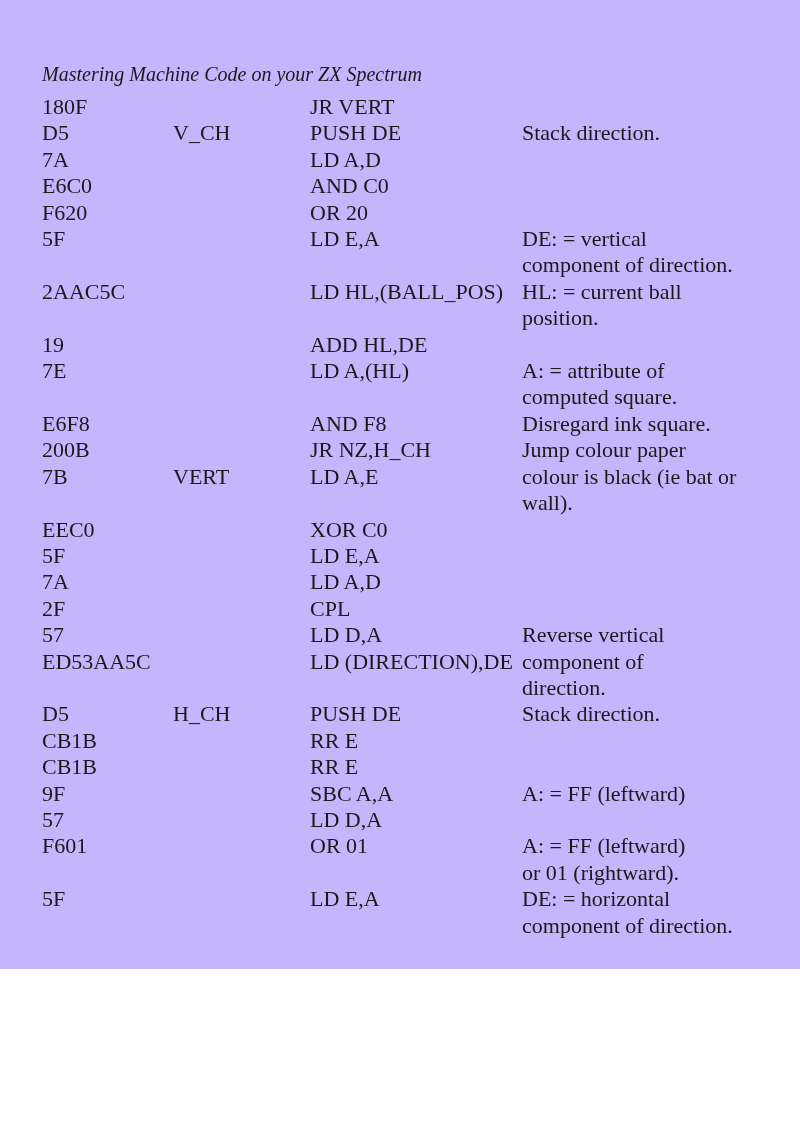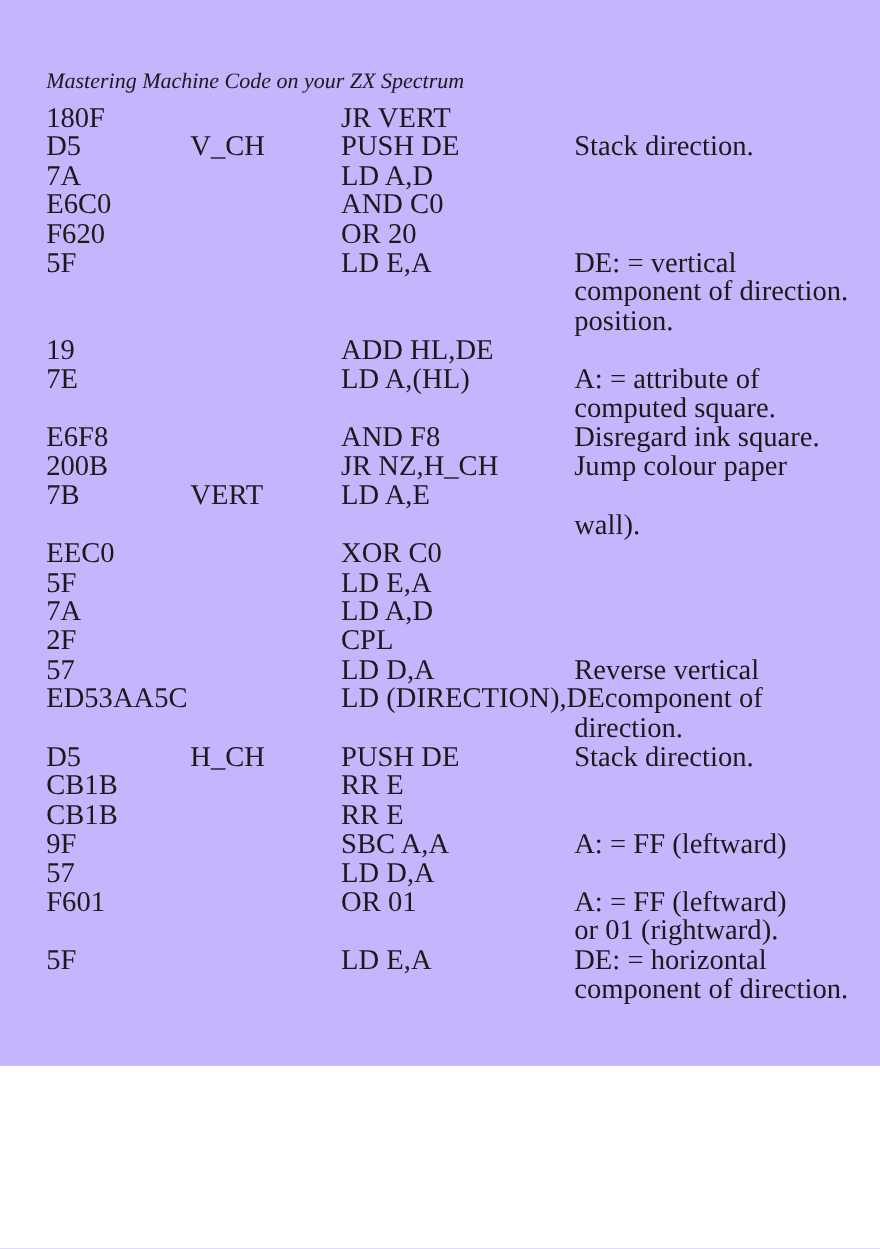--- a/index.html
+++ b/index.html
@@ -17,21 +17,21 @@
     left: 42px;
     top: 63px;
     font-size: 20px;
     font-style: italic;
     white-space: pre;
   }
   .code-listing {
     position: absolute;
     left: 42px;
     top: 94px;
-    font-size: 26px;
+    font-size: 22px;
     line-height: 26.4px;
   }
   .code-row { display: flex; white-space: pre; }
   .c-hex     { width: 131px; flex: 0 0 auto; }
   .c-label   { width: 137px; flex: 0 0 auto; }
   .c-instr   { min-width: 212px; flex: 0 0 auto; }
   .c-comment { flex: 0 0 auto; }
   .page-number {
     position: absolute;
     left: 0;
@@ -49,27 +49,28 @@
   <div class="running-header">Mastering Machine Code on your ZX Spectrum</div>
 
   <div class="code-listing">
       <div class="code-row"><div class="c-hex">180F</div><div class="c-label"></div><div class="c-instr">JR VERT</div><div class="c-comment"></div></div>
       <div class="code-row"><div class="c-hex">D5</div><div class="c-label">V_CH</div><div class="c-instr">PUSH DE</div><div class="c-comment">Stack direction.</div></div>
       <div class="code-row"><div class="c-hex">7A</div><div class="c-label"></div><div class="c-instr">LD A,D</div><div class="c-comment"></div></div>
       <div class="code-row"><div class="c-hex">E6C0</div><div class="c-label"></div><div class="c-instr">AND C0</div><div class="c-comment"></div></div>
       <div class="code-row"><div class="c-hex">F620</div><div class="c-label"></div><div class="c-instr">OR 20</div><div class="c-comment"></div></div>
       <div class="code-row"><div class="c-hex">5F</div><div class="c-label"></div><div class="c-instr">LD E,A</div><div class="c-comment">DE: = vertical</div></div>
       <div class="code-row"><div class="c-hex"></div><div class="c-label"></div><div class="c-instr"></div><div class="c-comment">component of direction.</div></div>
+      <div class="code-row"><div class="c-hex">2AAC5C</div><div class="c-label"></div><div class="c-instr">LD HL,(BALL_POS)</div><div class="c-comment">HL: = current ball</div></div>
       <div class="code-row"><div class="c-hex"></div><div class="c-label"></div><div class="c-instr"></div><div class="c-comment">position.</div></div>
       <div class="code-row"><div class="c-hex">19</div><div class="c-label"></div><div class="c-instr">ADD HL,DE</div><div class="c-comment"></div></div>
       <div class="code-row"><div class="c-hex">7E</div><div class="c-label"></div><div class="c-instr">LD A,(HL)</div><div class="c-comment">A: = attribute of</div></div>
       <div class="code-row"><div class="c-hex"></div><div class="c-label"></div><div class="c-instr"></div><div class="c-comment">computed square.</div></div>
       <div class="code-row"><div class="c-hex">E6F8</div><div class="c-label"></div><div class="c-instr">AND F8</div><div class="c-comment">Disregard ink square.</div></div>
       <div class="code-row"><div class="c-hex">200B</div><div class="c-label"></div><div class="c-instr">JR NZ,H_CH</div><div class="c-comment">Jump colour paper</div></div>
-      <div class="code-row"><div class="c-hex">7B</div><div class="c-label">VERT</div><div class="c-instr">LD A,E</div></div>
+      <div class="code-row"><div class="c-hex">7B</div><div class="c-label">VERT</div><div class="c-instr">LD A,E</div><div class="c-comment">colour is black (ie bat or</div></div>
       <div class="code-row"><div class="c-hex"></div><div class="c-label"></div><div class="c-instr"></div><div class="c-comment">wall).</div></div>
       <div class="code-row"><div class="c-hex">EEC0</div><div class="c-label"></div><div class="c-instr">XOR C0</div><div class="c-comment"></div></div>
       <div class="code-row"><div class="c-hex">5F</div><div class="c-label"></div><div class="c-instr">LD E,A</div><div class="c-comment"></div></div>
       <div class="code-row"><div class="c-hex">7A</div><div class="c-label"></div><div class="c-instr">LD A,D</div><div class="c-comment"></div></div>
       <div class="code-row"><div class="c-hex">2F</div><div class="c-label"></div><div class="c-instr">CPL</div><div class="c-comment"></div></div>
       <div class="code-row"><div class="c-hex">57</div><div class="c-label"></div><div class="c-instr">LD D,A</div><div class="c-comment">Reverse vertical</div></div>
       <div class="code-row"><div class="c-hex">ED53AA5C</div><div class="c-label"></div><div class="c-instr">LD (DIRECTION),DE</div><div class="c-comment">component of</div></div>
       <div class="code-row"><div class="c-hex"></div><div class="c-label"></div><div class="c-instr"></div><div class="c-comment">direction.</div></div>
       <div class="code-row"><div class="c-hex">D5</div><div class="c-label">H_CH</div><div class="c-instr">PUSH DE</div><div class="c-comment">Stack direction.</div></div>
       <div class="code-row"><div class="c-hex">CB1B</div><div class="c-label"></div><div class="c-instr">RR E</div><div class="c-comment"></div></div>

